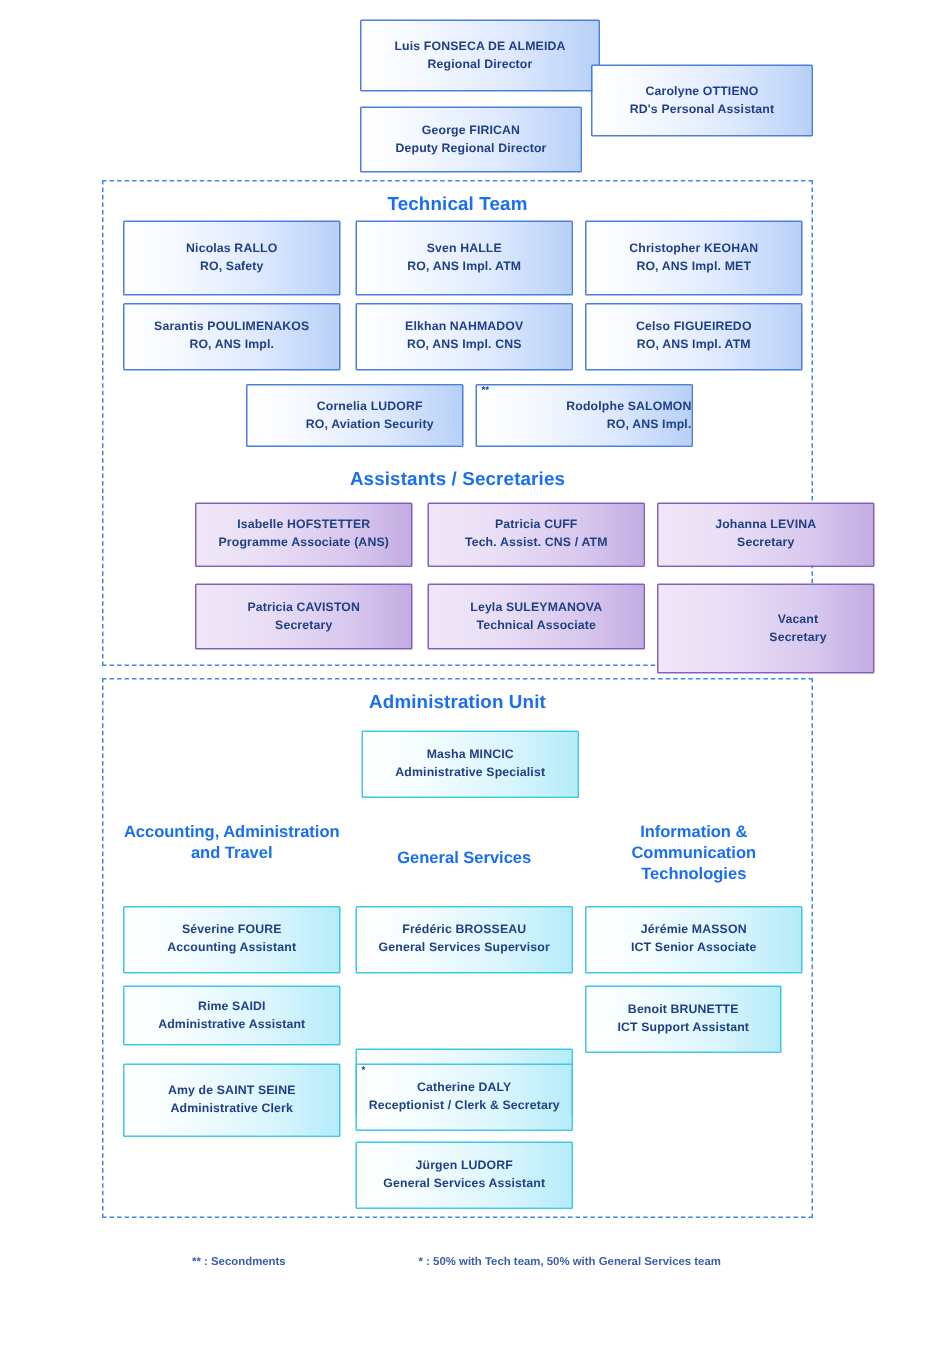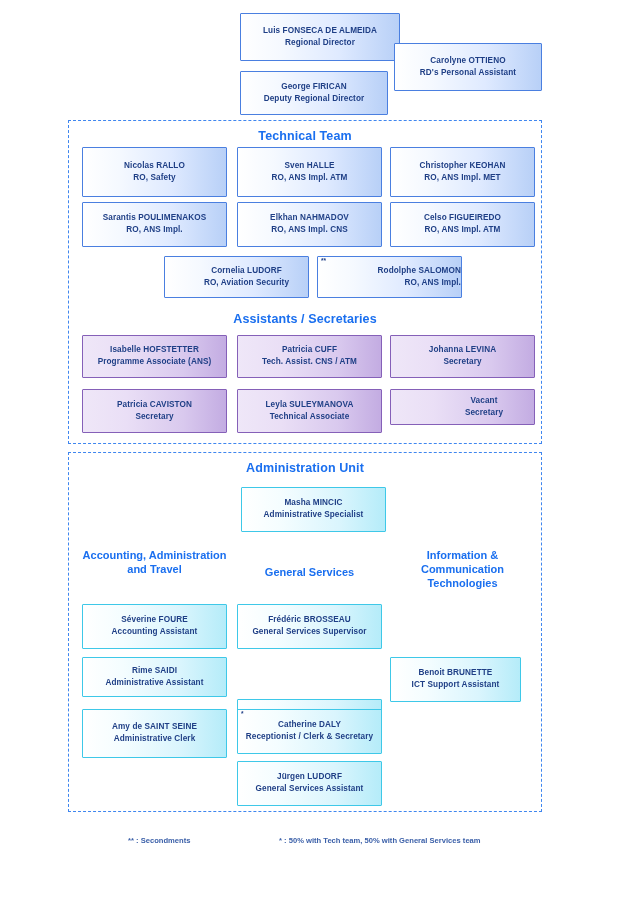--- a/index.html
+++ b/index.html
@@ -32,20 +32,21 @@
 
   
   .v-blue {
     border: 1.4px solid #4a7fe0;
     background: linear-gradient(to right, #ffffff 0%, #f5f9ff 25%, #dfeaff 62%, #b8d0f7 100%);
   }
   
   .v-purple {
     border: 1.4px solid #8560b8;
     background: linear-gradient(to right, #efe7f8 0%, #eadff6 30%, #d9c9ee 70%, #c3ace2 100%);
+    margin-left: 48px;
   }
   
   .v-cyan {
     border: 1.4px solid #3ec8e8;
     background: linear-gradient(to right, #ffffff 0%, #f4fdff 28%, #daf5fd 68%, #b5ecf9 100%);
   }
 
   
   .mk {
     position: absolute;
@@ -163,21 +164,21 @@
   </div>
 
   <div class="pbox v-purple" style="left:13px; top:268px; width:145px; height:44px;">
     <span class="nm">Patricia CAVISTON</span>
     <span class="rl">Secretary</span>
   </div>
   <div class="pbox v-purple" style="left:168px; top:268px; width:145px; height:44px;">
     <span class="nm">Leyla SULEYMANOVA</span>
     <span class="rl">Technical Associate</span>
   </div>
-  <div class="pbox v-purple" style="left:321px; top:268px; width:145px; height:36px;padding-left:43px;">
+  <div class="pbox v-purple" style="left:321px; top:268px; width:145px; height:60px;padding-left:43px;">
     <span class="nm">Vacant</span>
     <span class="rl">Secretary</span>
   </div>
 </div>
 
 <div class="section" style="left:68px; top:452px; width:474px; height:360px;">
 
   <div class="section-title" style="top:8px;">Administration Unit</div>
 
   <div class="pbox v-cyan" style="left:172px; top:34px; width:145px; height:45px;">
@@ -213,20 +214,24 @@
   <div class="pbox v-cyan" style="left:168px; top:256px; width:145px; height:45px;">
     <span class="mk">*</span>
     <span class="nm">Catherine DALY</span>
     <span class="rl">Receptionist / Clerk &amp; Secretary</span>
   </div>
   <div class="pbox v-cyan" style="left:168px; top:308px; width:145px; height:45px;justify-content:center;">
     <span class="nm">Jürgen LUDORF</span>
     <span class="rl">General Services Assistant</span>
   </div>
 
+  <div class="pbox v-cyan" style="left:321px; top:151px; width:145px; height:45px;">
+    <span class="nm">Jérémie MASSON</span>
+    <span class="rl">ICT Senior Associate</span>
+  </div>
   <div class="pbox v-cyan" style="left:321px; top:204px; width:131px; height:45px;">
     <span class="nm">Benoit BRUNETTE</span>
     <span class="rl">ICT Support Assistant</span>
   </div>
 </div>
 
 <div class="footnote" style="left:128px; top:836px;">** : Secondments</div>
 <div class="footnote" style="left:279px; top:836px;">* : 50% with Tech team, 50% with General Services team</div>
 
 </body></html>

